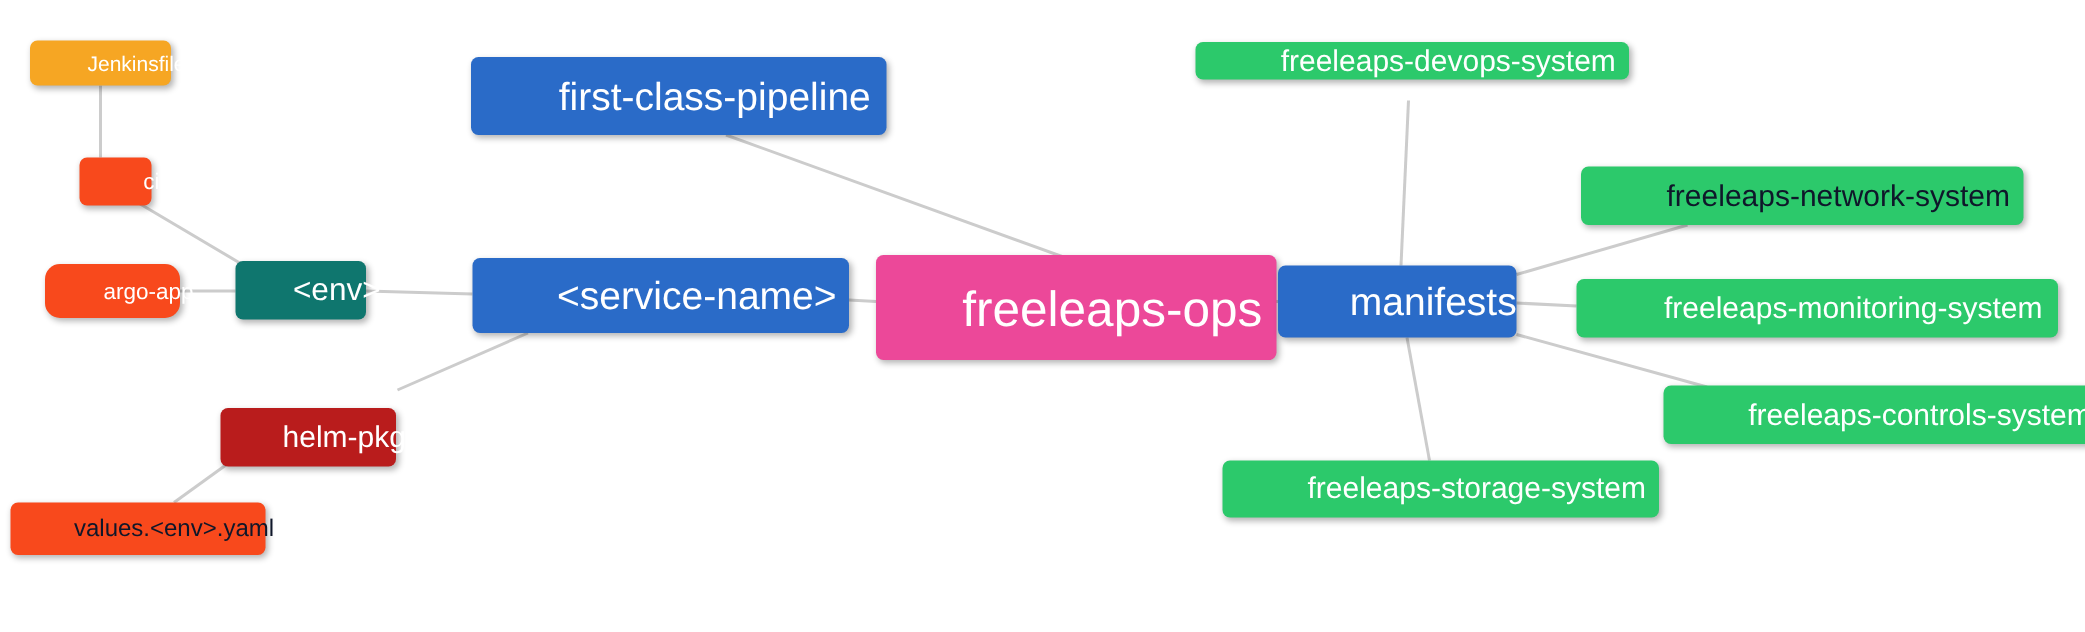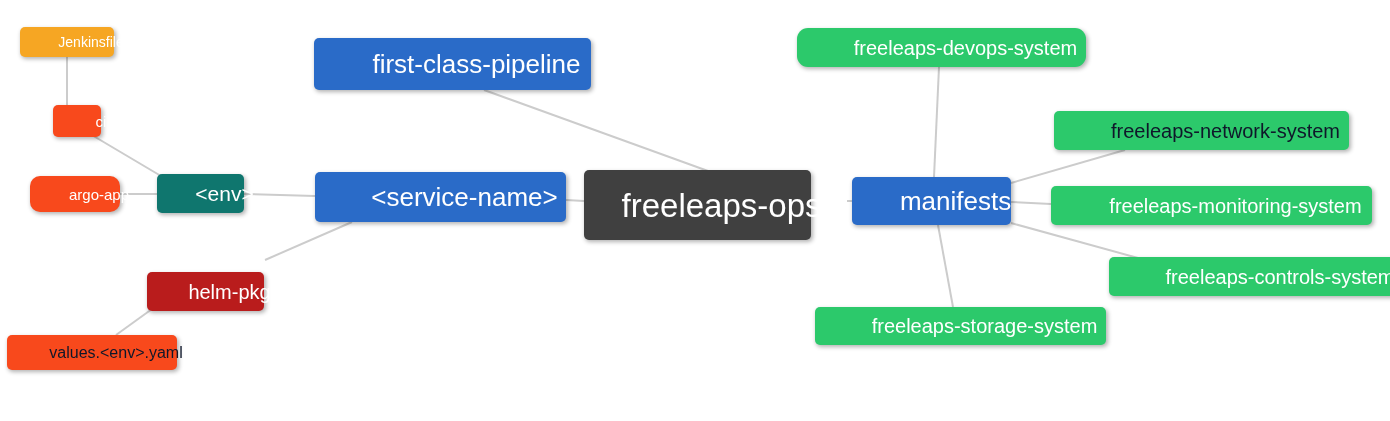--- a/index.html
+++ b/index.html
@@ -60,20 +60,20 @@
     </svg>
 
   <div class="node" style="left: 20px; top: 27px; width: 94px; height: 30px; font-size: 14px; background: rgb(246, 166, 35); color: rgb(255, 255, 255);">Jenkinsfile</div>
   <div class="node" style="left: 53px; top: 105px; width: 31px; height: 32px; font-size: 15px; background: rgb(248, 73, 28); color: #ffffff;">ci</div>
   <div class="node" style="left: 30px; top: 176px; width: 90px; height: 36px; font-size: 15px; background: rgb(248, 73, 28); color: rgb(255, 255, 255); border-radius: 10px;">argo-app</div>
   <div class="node" style="left: 157px; top: 174px; width: 87px; height: 39px; font-size: 21px; background: #0f766e; color: rgb(255, 255, 255);">&lt;env&gt;</div>
   <div class="node" style="left: 147px; top: 272px; width: 117px; height: 39px; font-size: 20px; background: #b91c1c; color: rgb(255, 255, 255);">helm-pkg</div>
   <div class="node" style="left: 7px; top: 335px; width: 170px; height: 35px; font-size: 16px; background: rgb(248, 73, 28); color: #0f172a;">values.&lt;env&gt;.yaml</div>
   <div class="node" style="left: 314px; top: 38px; width: 277px; height: 52px; font-size: 26px; background: rgb(42, 107, 200); color: rgb(255, 255, 255);">first-class-pipeline</div>
   <div class="node" style="left: 315px; top: 172px; width: 251px; height: 50px; font-size: 26px; background: rgb(42, 107, 200); color: rgb(255, 255, 255);">&lt;service-name&gt;</div>
-  <div class="node" style="left: 584px; top: 170px; width: 227px; height: 70px; font-size: 33px; background: #404040; color: rgb(255, 255, 255);">freeleaps-ops</div>
+  <div class="node" style="left: 584px; top: 170px; width: 267px; height: 70px; font-size: 33px; background: #ec4899; color: rgb(255, 255, 255);">freeleaps-ops</div>
   <div class="node" style="left: 852px; top: 177px; width: 159px; height: 48px; font-size: 26px; background: rgb(42, 107, 200); color: rgb(255, 255, 255);">manifests</div>
-  <div class="node" style="left: 797px; top: 28px; width: 289px; height: 39px; font-size: 20px; background: rgb(44, 201, 107); color: rgb(255, 255, 255); border-radius: 11px;">freeleaps-devops-system</div>
+  <div class="node" style="left: 797px; top: 28px; width: 289px; height: 25px; font-size: 20px; background: rgb(44, 201, 107); color: rgb(255, 255, 255);">freeleaps-devops-system</div>
   <div class="node" style="left: 1054px; top: 111px; width: 295px; height: 39px; font-size: 20px; background: rgb(44, 201, 107); color: #0f172a;">freeleaps-network-system</div>
   <div class="node" style="left: 1051px; top: 186px; width: 321px; height: 39px; font-size: 20px; background: rgb(44, 201, 107); color: rgb(255, 255, 255);">freeleaps-monitoring-system</div>
   <div class="node" style="left: 1109px; top: 257px; width: 294px; height: 39px; font-size: 20px; background: rgb(44, 201, 107); color: rgb(255, 255, 255);">freeleaps-controls-system</div>
   <div class="node" style="left: 815px; top: 307px; width: 291px; height: 38px; font-size: 20px; background: rgb(44, 201, 107); color: rgb(255, 255, 255);">freeleaps-storage-system</div>
 </div>
 
 </body></html>

